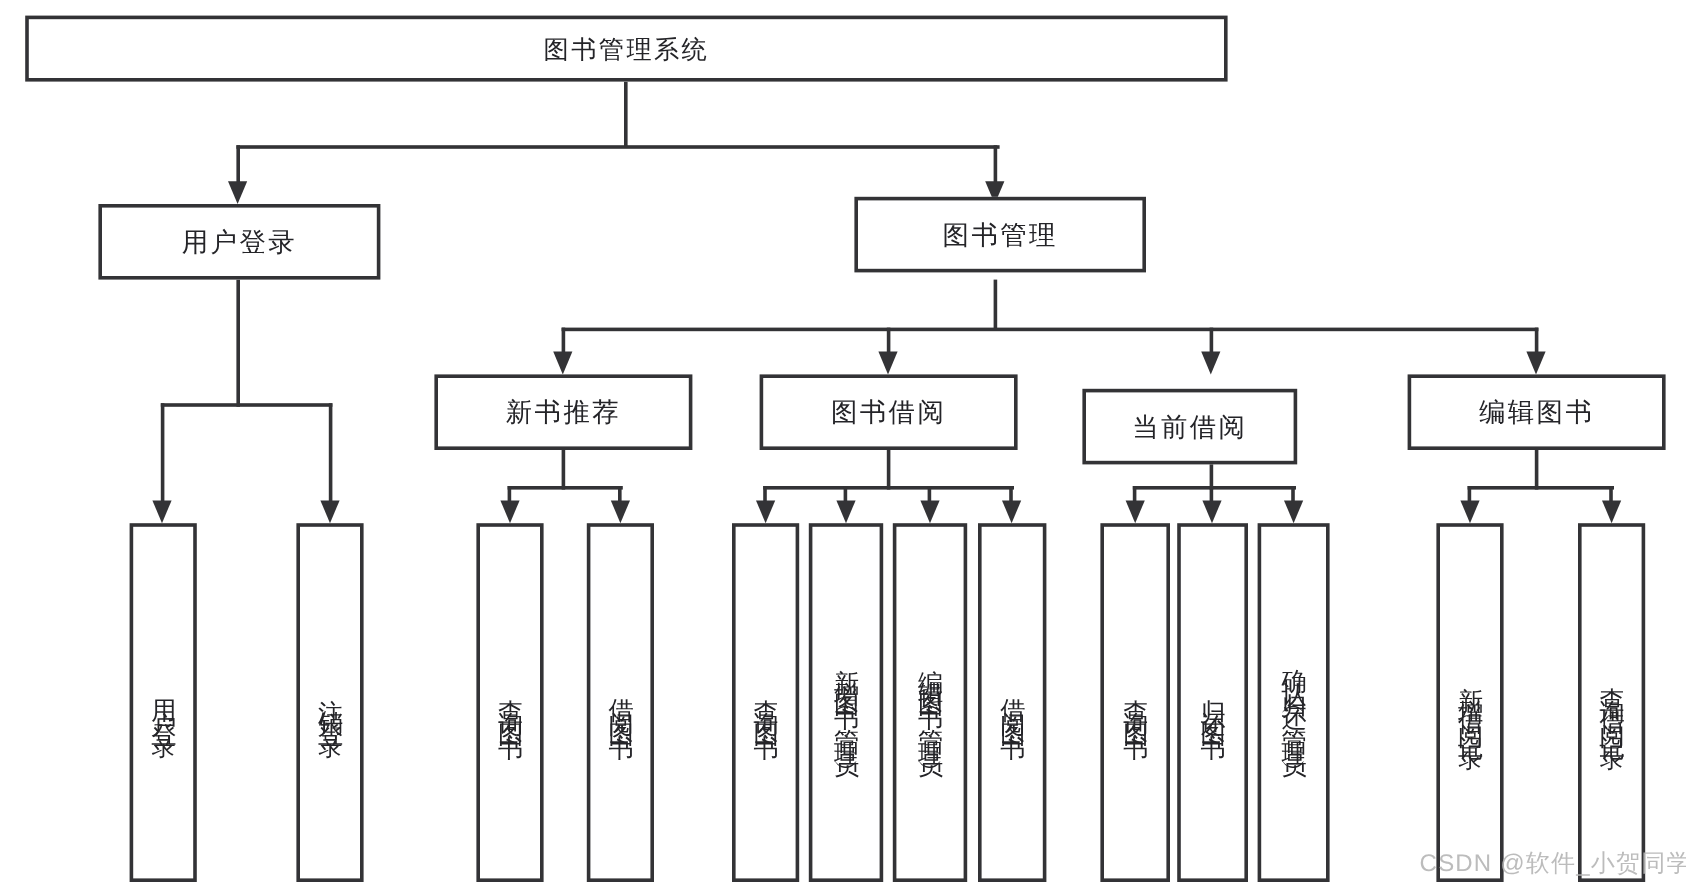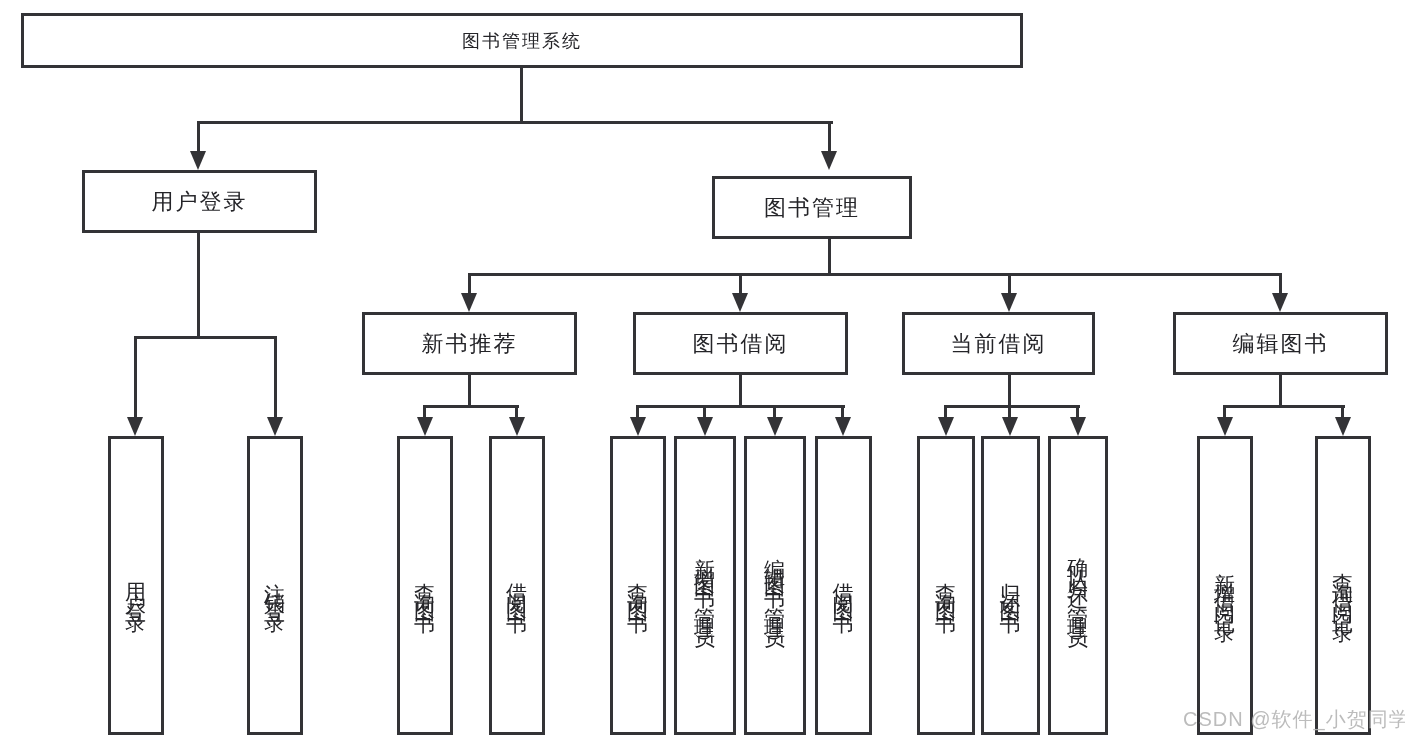--- a/index.html
+++ b/index.html
@@ -108,28 +108,28 @@
   <div class="vline" style="left:1076px;top:405px;height:14px"></div>
   <div class="ah" style="left:1070px;top:417px"></div>
 
   <div class="vline" style="left:1279px;top:375px;height:33px"></div>
   <div class="hline" style="left:1223px;top:405px;width:122px"></div>
   <div class="vline" style="left:1223px;top:405px;height:14px"></div>
   <div class="ah" style="left:1217px;top:417px"></div>
   <div class="vline" style="left:1341px;top:405px;height:14px"></div>
   <div class="ah" style="left:1335px;top:417px"></div>
 
-  <div class="box" style="left:21px;top:13px;width:1002px;height:55px;font-size:18px">图书管理系统</div>
+  <div class="box" style="left:21px;top:13px;width:1002px;height:55px;font-size:21px">图书管理系统</div>
 
   <div class="box" style="left:82px;top:170px;width:235px;height:63px">用户登录</div>
-  <div class="box" style="left:712px;top:176px;width:200px;height:63px">图书管理</div>
+  <div class="box" style="left:712px;top:164px;width:243px;height:63px">图书管理</div>
 
   <div class="box" style="left:362px;top:312px;width:215px;height:63px">新书推荐</div>
   <div class="box" style="left:633px;top:312px;width:215px;height:63px">图书借阅</div>
-  <div class="box" style="left:902px;top:312px;width:193px;height:63px">当前借阅</div>
+  <div class="box" style="left:902px;top:324px;width:179px;height:63px">当前借阅</div>
   <div class="box" style="left:1173px;top:312px;width:215px;height:63px">编辑图书</div>
 
   <div class="box leaf" style="left:108px;top:436px;width:56px;height:299px">用户登录</div>
   <div class="box leaf" style="left:247px;top:436px;width:56px;height:299px">注销登录</div>
 
   <div class="box leaf" style="left:397px;top:436px;width:56px;height:299px">查询图书</div>
   <div class="box leaf" style="left:489px;top:436px;width:56px;height:299px">借阅图书</div>
 
   <div class="box leaf" style="left:610px;top:436px;width:56px;height:299px">查询图书</div>
   <div class="box leaf" style="left:674px;top:436px;width:62px;height:299px">新增图书（管理员）</div>

